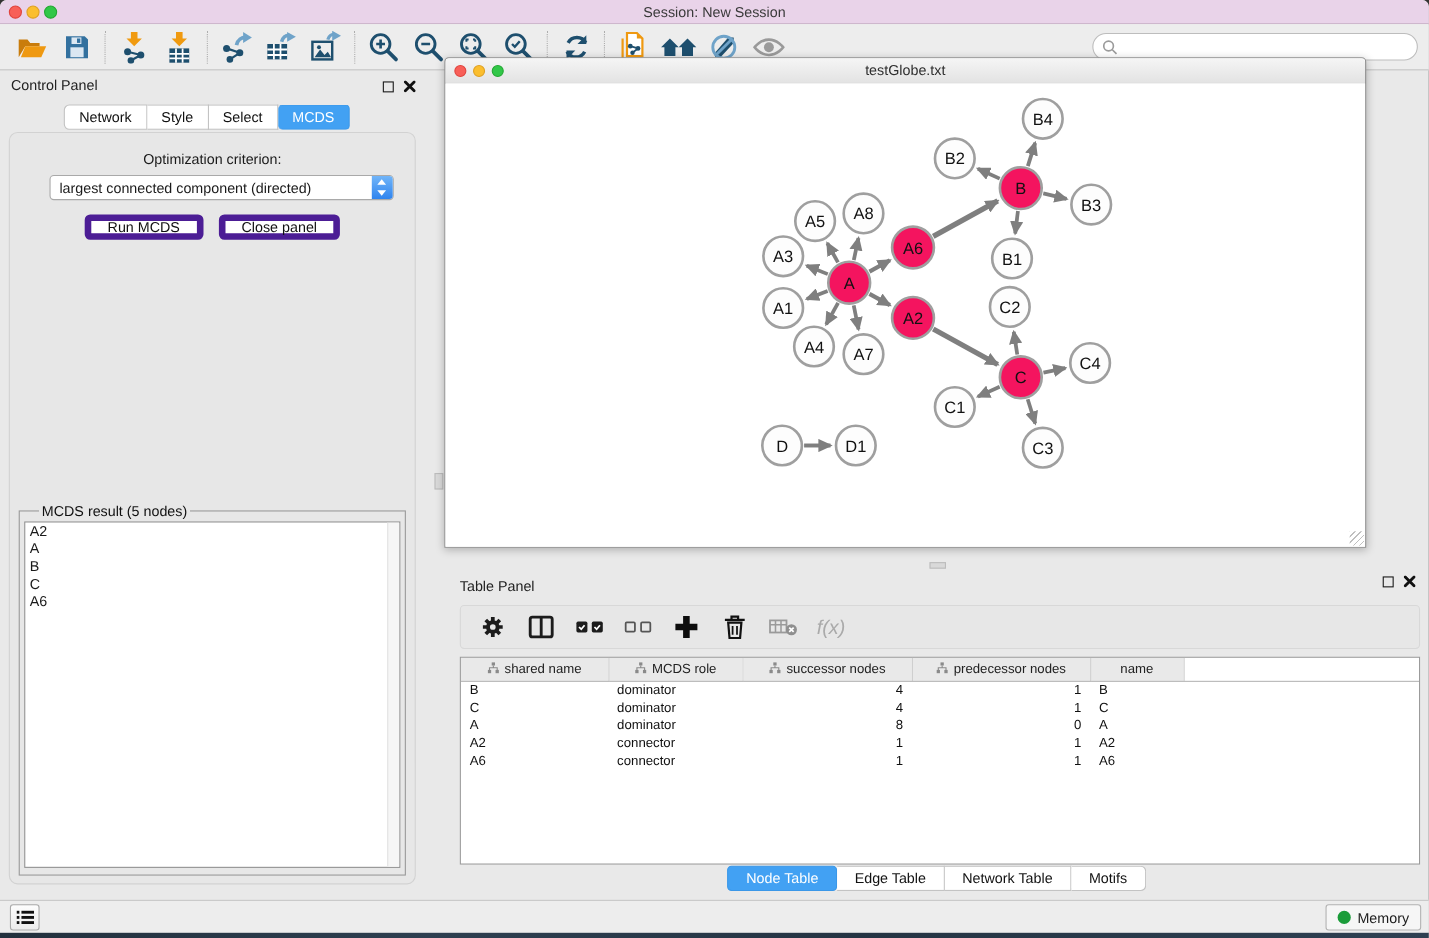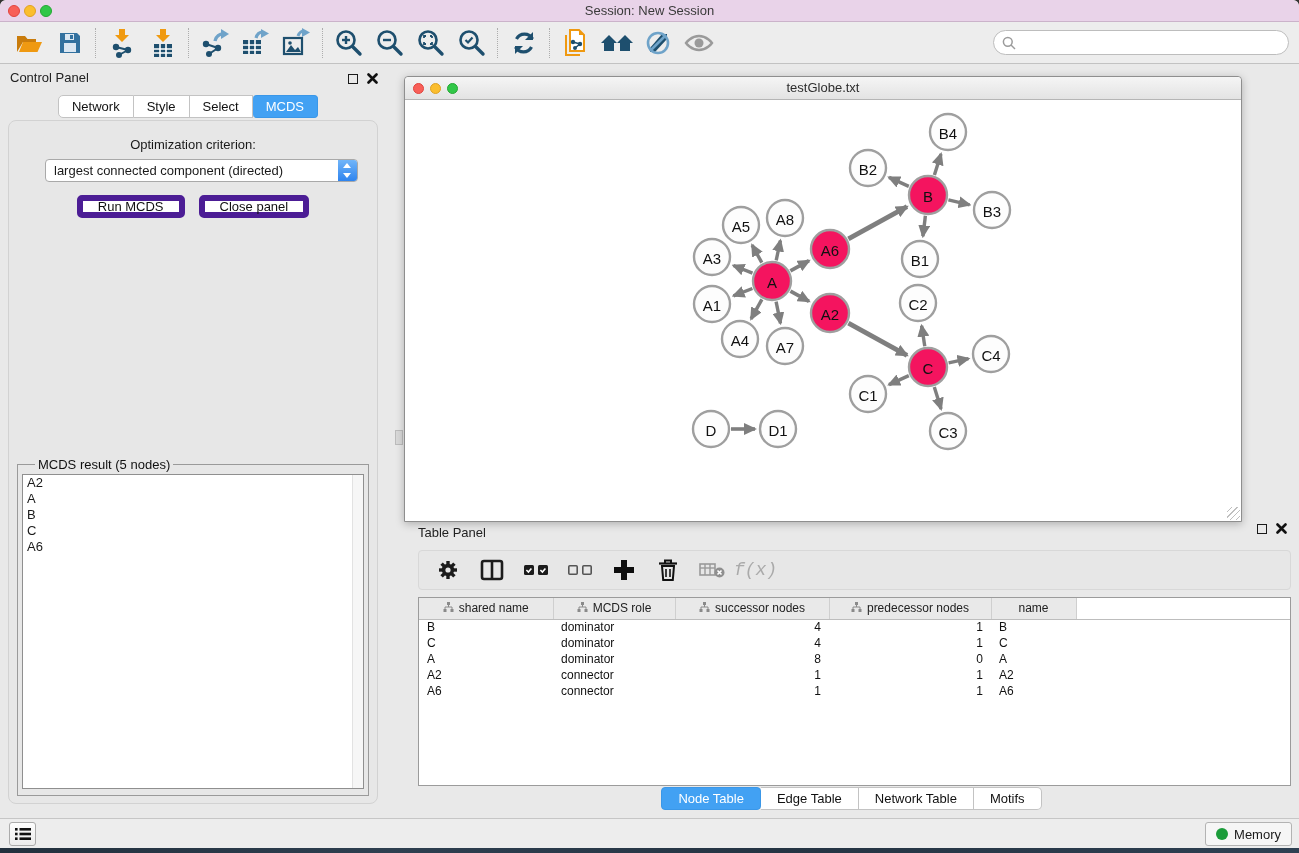--- a/index.html
+++ b/index.html
@@ -55,39 +55,39 @@
   fieldset.mcds legend{font-size:13px;margin-left:17px;padding:0 3px;color:#111}
   .listbox{position:absolute;left:4px;top:2px;right:4px;bottom:6px;background:#fff;border:1px solid #8f8f8f;overflow:hidden}
   .listbox .scroll{position:absolute;right:0;top:0;bottom:0;width:11px;background:#f6f6f6;border-left:1px solid #e2e2e2}
   .list-item{font-size:13px;line-height:16px;padding:0 4px}
 
   
   .v-grip{position:absolute;left:395px;top:430px;width:8px;height:15px;background:#d9d9d9;border:1px solid #bcbcbc;cursor:col-resize}
   .h-grip{position:absolute;left:845px;top:511px;width:15px;height:6px;background:#d9d9d9;border:1px solid #bcbcbc;cursor:row-resize}
 
   
-  .net-window{position:absolute;left:404px;top:76px;width:838px;height:446px;background:#fff;
+  .net-window{position:absolute;left:404px;top:52px;width:838px;height:446px;background:#fff;
               border:1px solid #8e8e8e;border-radius:4px 4px 0 0;box-shadow:0 2px 8px rgba(0,0,0,.25)}
   .net-titlebar{height:23px;background:linear-gradient(#f5f5f5,#e3e3e3);border-bottom:1px solid #b5b5b5;
                 border-radius:4px 4px 0 0;position:relative}
   .net-titlebar .title{line-height:22px;text-align:center;font-size:13px;color:#2e2e2e}
   .net-titlebar .lights{top:6px;gap:6px}
   .net-titlebar .light{width:11px;height:11px}
   .net-canvas{position:relative;width:100%;height:421px;background:#fff;overflow:hidden}
   .resize-grip{position:absolute;right:1px;bottom:1px;width:13px;height:13px;cursor:nwse-resize;
     background:repeating-linear-gradient(135deg,transparent 0 3px,#bfbfbf 3px 4px)}
 
   
   .table-panel{position:absolute;left:404px;top:517px;width:895px;height:301px}
   .tp-head{position:absolute;left:14px;top:8px;font-size:13px;color:#222}
   .tp .panel-ctrls{right:14px}
   .tp-toolbar{position:absolute;left:14px;top:33px;width:873px;height:40px;background:#e7e7e7;
               border:1px solid #d8d8d8;border-radius:4px;display:flex;align-items:center;padding:0 10px;gap:7px}
   .tpicon{width:37px;height:32px;display:flex;align-items:center;justify-content:center;cursor:pointer}
-  .fx{font-family:Liberation Mono, monospace;font-style:italic;font-size:18px;color:#aaa}
+  .fx{font-family:Liberation Sans, sans-serif;font-style:italic;font-size:18px;color:#aaa}
   .tbl-wrap{position:absolute;left:14px;top:80px;width:873px;height:189px;background:#fff;border:1px solid #9b9b9b;overflow:hidden}
   table.datatable{border-collapse:collapse;font-size:12px;table-layout:fixed;width:100%}
   table.datatable th{height:21px;background:#e9e9e9;border-bottom:1px solid #bdbdbd;border-right:1px solid #cfcfcf;
         font-weight:normal;color:#222;font-size:12px;text-align:center;white-space:nowrap;overflow:hidden}
   table.datatable th.filler{background:#fff;border-right:none}
   table.datatable th svg{vertical-align:-1px;margin-right:5px}
   table.datatable td{height:16px;padding:0 8px;white-space:nowrap;color:#111}
   .tp-tabs{position:absolute;left:0;right:0;top:270px;display:flex;justify-content:center}
   .tp-tabs .seg{padding:3px 16px}
 

